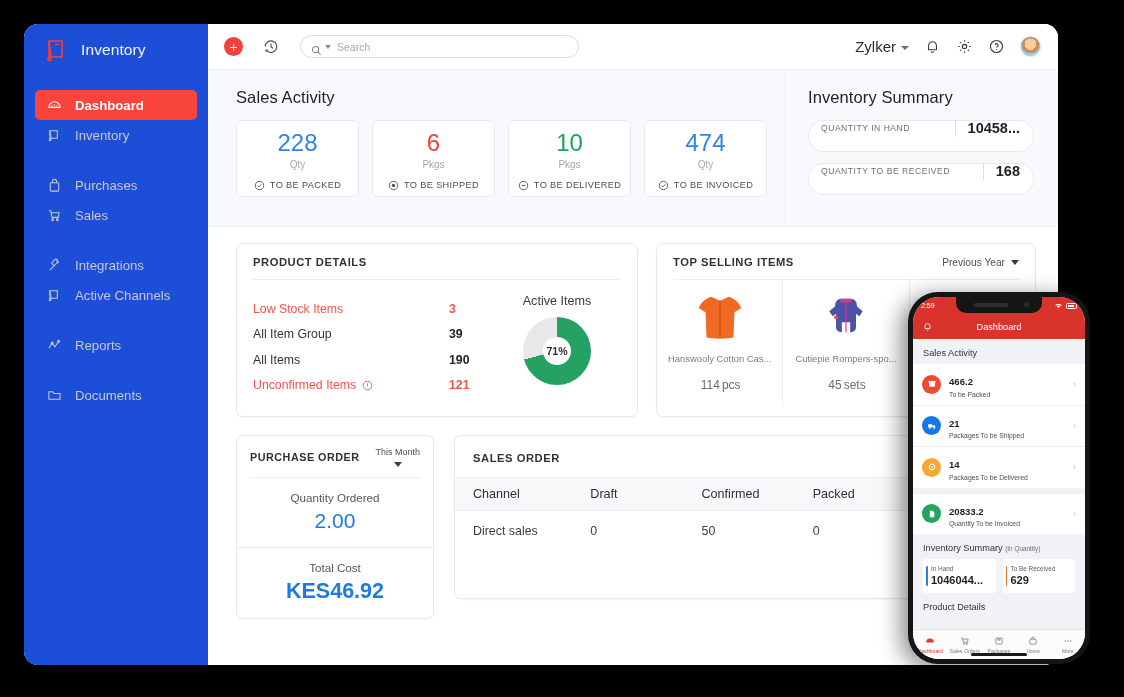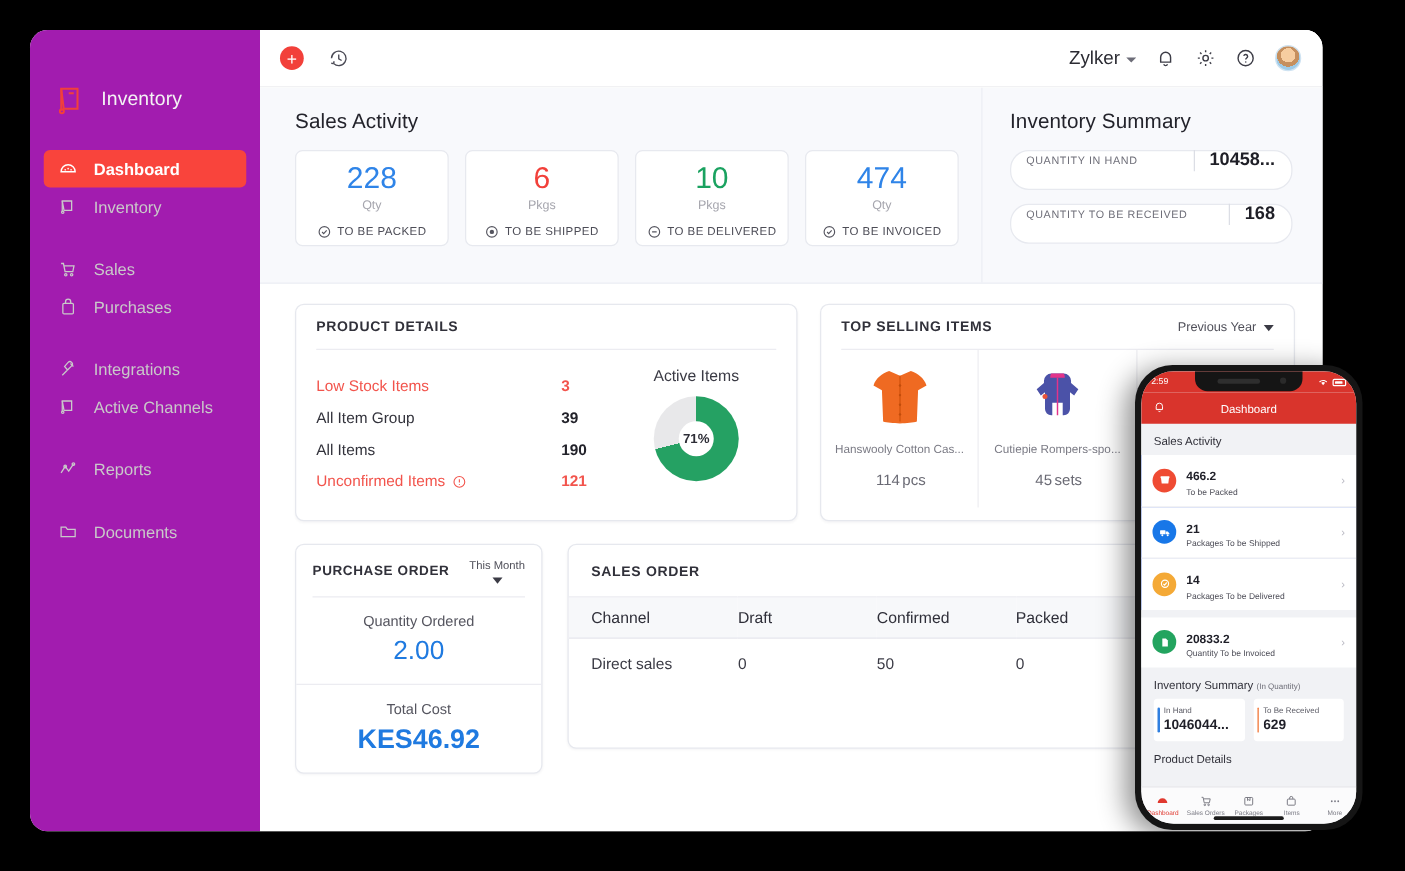--- a/index.html
+++ b/index.html
@@ -16,22 +16,22 @@
   .app-window {
     position: absolute; left: 24px; top: 24px;
     width: 1034px; height: 641px;
     border-radius: 14px; overflow: hidden;
     display: flex; background: #fff;
   }
 
   
   .sidebar {
     width: 184px; height: 100%;
-    background: #a21caf;
-    padding-top: 32px;
+    background: #1d4ed8;
+    padding-top: 2px;
     flex: 0 0 184px;
     position: relative;
   }
   .brand { display: flex; align-items: center; gap: 11px; padding: 6px 0 0 20px; height: 42px; }
   .brand-logo { width: 26px; height: 26px; flex: 0 0 26px; }
   .brand-name { color: #f4f4f4; font-size: 15.5px; letter-spacing: .1px; }
 
   .nav { margin-top: 22px; }
   .nav-item {
     display: flex; align-items: center; gap: 13px;
@@ -283,36 +283,36 @@
           </svg>
         </span>
         <span>Inventory</span>
       </div>
 
       <div class="nav-gap-lg"></div>
 
       <div class="nav-item">
         <span class="ico">
           <svg viewBox="0 0 16 16" width="15" height="15" fill="none" stroke="#c9c9c9" stroke-width="1.1">
+            <rect x="3.5" y="5" width="9" height="9" rx="1"></rect>
+                <path d="M5.8 5V3.6a2.2 2.2 0 0 1 4.4 0V5"></path>
+          </svg>
+        </span>
+        <span>Purchases</span>
+      </div>
+
+      <div class="nav-item">
+        <span class="ico">
+          <svg viewBox="0 0 16 16" width="15" height="15" fill="none" stroke="#c9c9c9" stroke-width="1.1">
             <path d="M2 3 L4 3 L5.4 10 L12 10 L13 5 L4.6 5"></path>
                 <circle cx="6" cy="12.6" r="1"></circle>
                 <circle cx="11" cy="12.6" r="1"></circle>
           </svg>
         </span>
         <span>Sales</span>
-      </div>
-
-      <div class="nav-item">
-        <span class="ico">
-          <svg viewBox="0 0 16 16" width="15" height="15" fill="none" stroke="#c9c9c9" stroke-width="1.1">
-            <rect x="3.5" y="5" width="9" height="9" rx="1"></rect>
-                <path d="M5.8 5V3.6a2.2 2.2 0 0 1 4.4 0V5"></path>
-          </svg>
-        </span>
-        <span>Purchases</span>
       </div>
 
       <div class="nav-gap-lg"></div>
 
       <div class="nav-item">
         <span class="ico">
           <svg viewBox="0 0 16 16" width="15" height="15" fill="none" stroke="#c9c9c9" stroke-width="1.1">
             <path d="M3 13 L7 9"></path>
                 <path d="M7.5 8.5 L11 5 a2 2 0 0 0-3-3 L5 5.5 Z"></path>
                 <path d="M10 3 L12.5 5.5"></path>
@@ -365,20 +365,30 @@
         <span>+</span>
       </div>
       <span class="clock-btn">
         <svg viewBox="0 0 18 18" width="18" height="18" fill="none" stroke="#4a4a55" stroke-width="1.1">
           <path d="M3.2 8.6a5.8 5.8 0 1 1 1.8 4.3"></path>
               <path d="M4.9 12.9 L3 12.6 M4.9 12.9 L5.3 11"></path>
           <path d="M9 5.6 V9 l2.3 1.4"></path>
         </svg>
       </span>
 
+      <div class="search-wrap">
+        <span class="mag">
+          <svg viewBox="0 0 12 12" width="11" height="11" fill="none" stroke="#7c7c86" stroke-width="1.1">
+            <circle cx="5" cy="5" r="3.4"></circle>
+                <path d="M7.6 7.6 L10.4 10.4"></path>
+          </svg>
+        </span>
+        <span class="caret-sm"></span>
+        <input class="search-input" value="" placeholder="Search" style="">
+      </div>
 
       <div class="topbar-right">
         <div class="org-name">
           <span>Zylker</span>
           <span class="chev"></span>
         </div>
         <span class="ic-btn">
           <svg viewBox="0 0 18 18" width="17" height="17" fill="none" stroke="#3d3d47" stroke-width="1.2">
             <path d="M4.8 12.4V8.2a4.2 4.2 0 0 1 8.4 0v4.2z"></path>
                 <path d="M7.4 14.2a1.7 1.7 0 0 0 3.2 0"></path>

